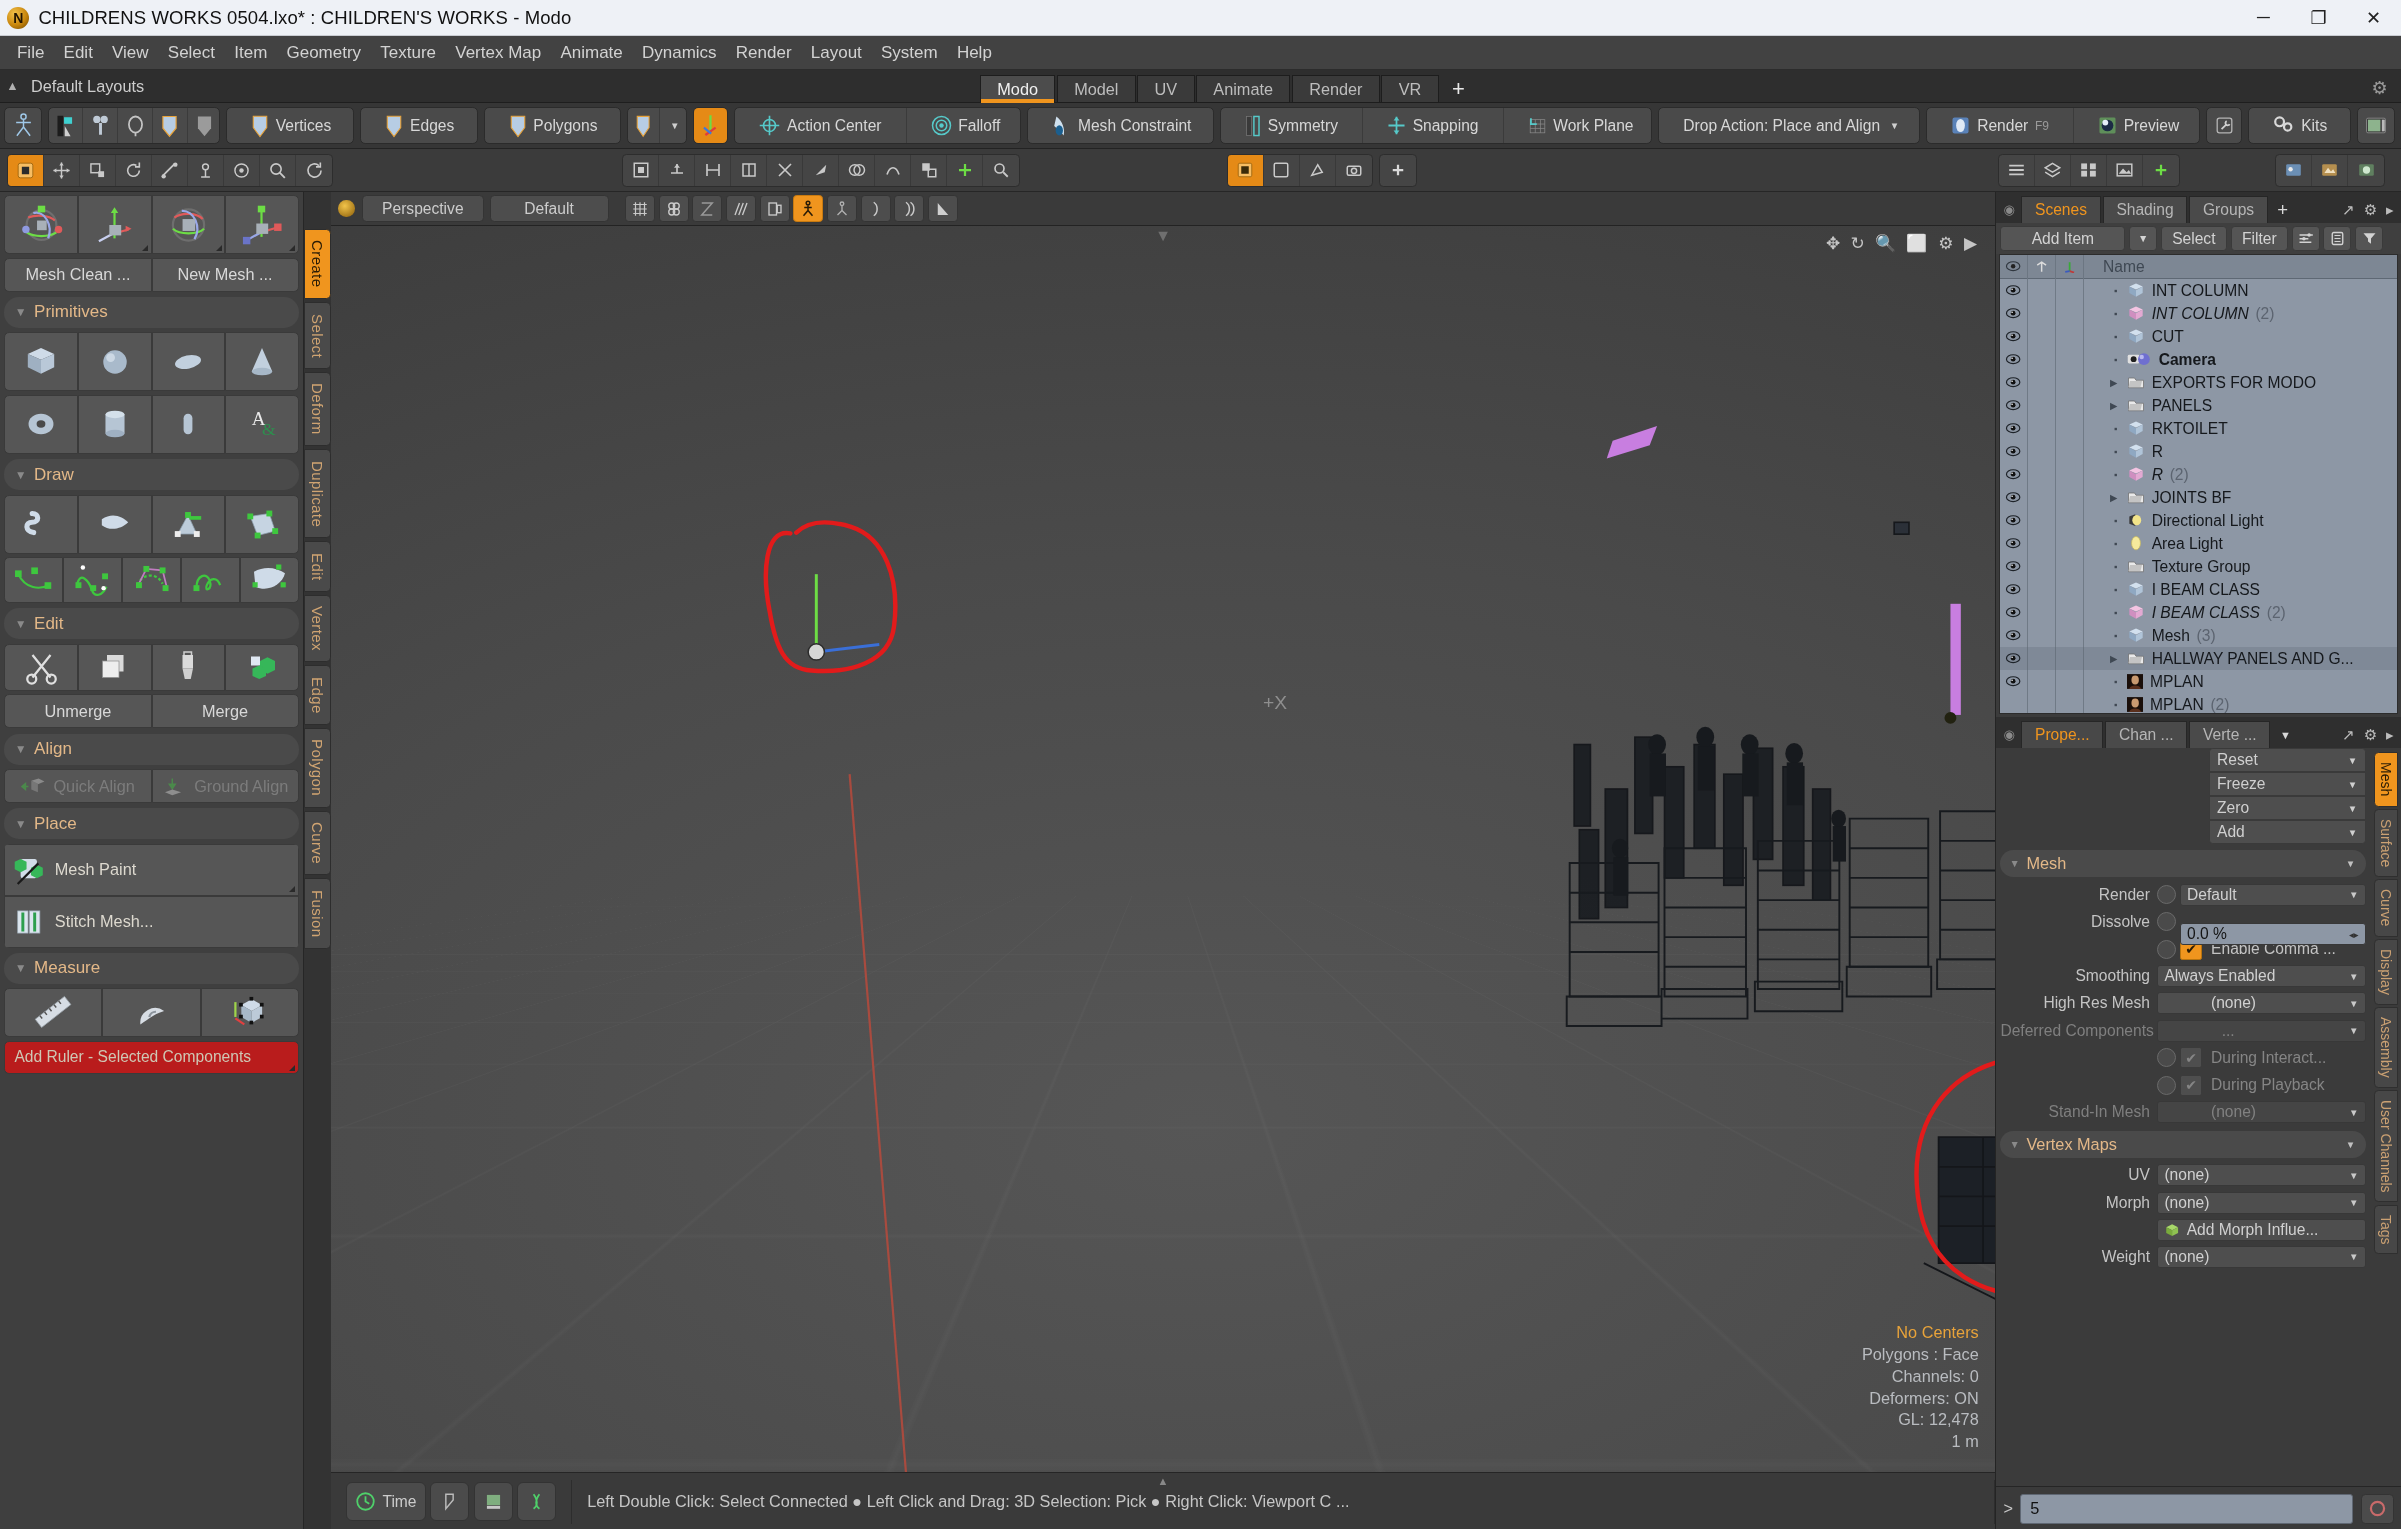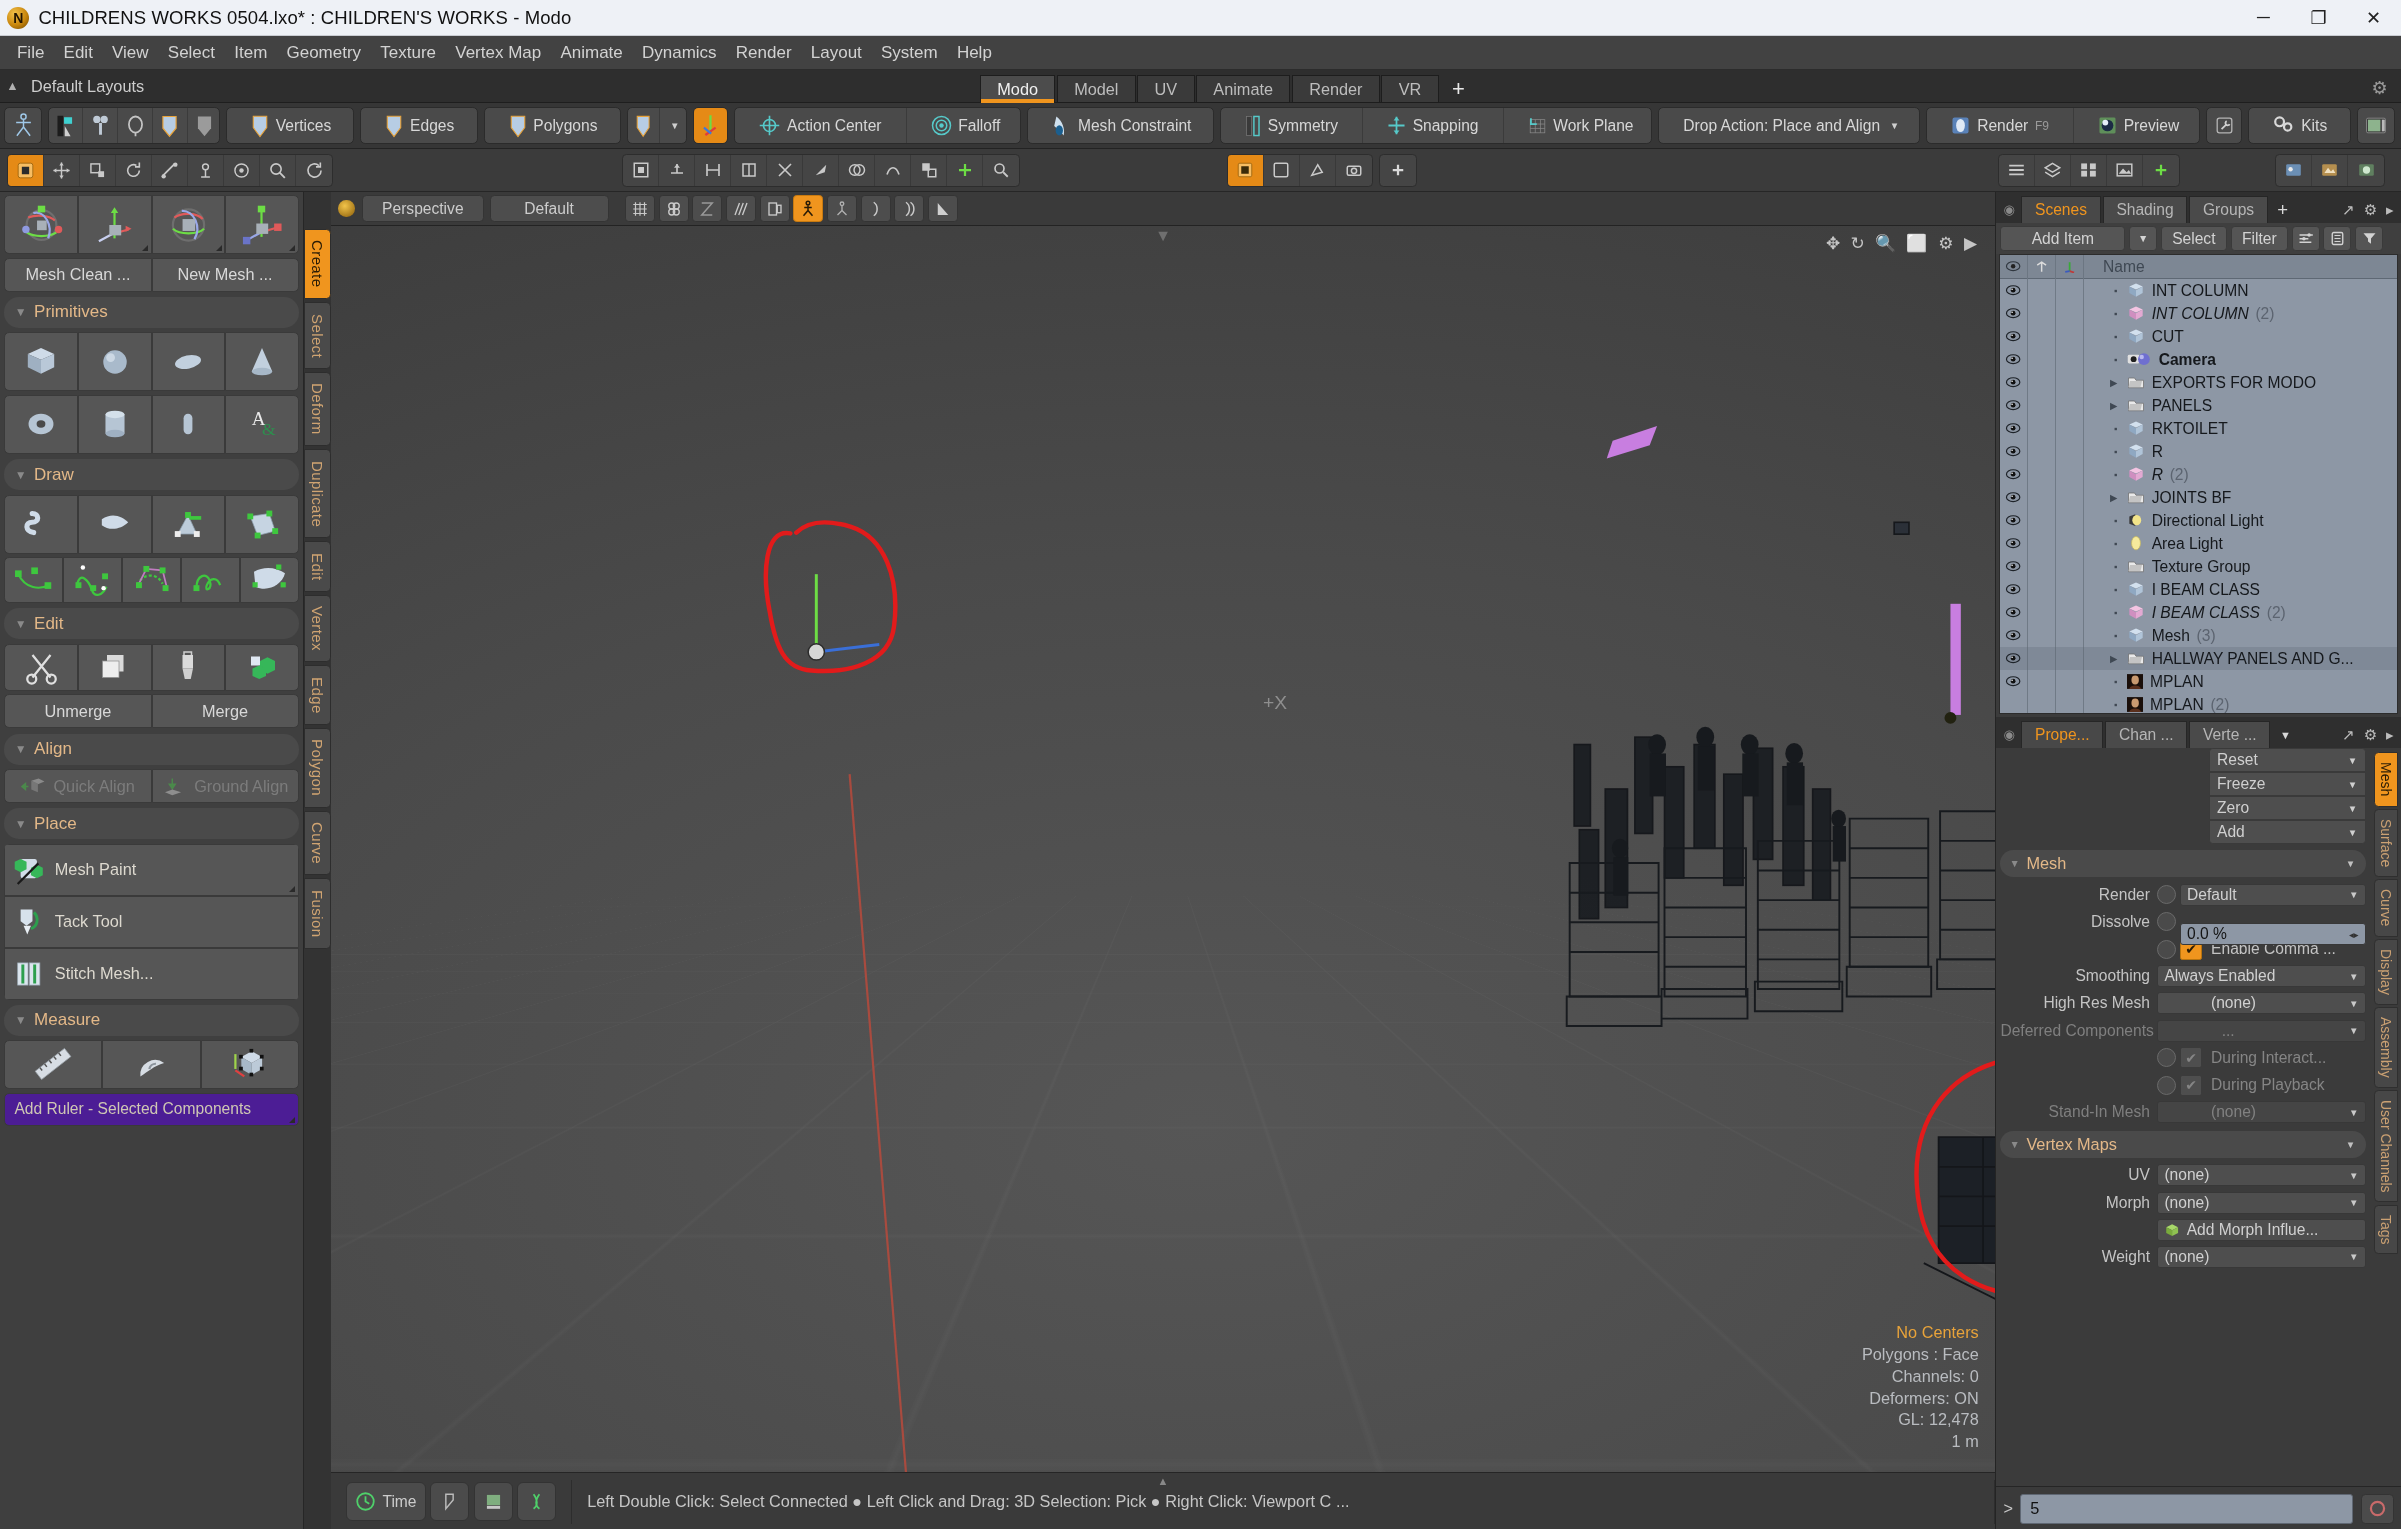--- a/index.html
+++ b/index.html
@@ -128,21 +128,21 @@
   }
   .secthead .tri { color:#8a8a8a; font-size:12px; margin-right:7.4px; }
   .listrow {
     height:52px; background:#565656; border:0.7px solid #3a3a3a;
     display:flex; align-items:center; padding-left:7.4px; gap:9px; position:relative;
     color:#ddd9cf; font-size:16.3px;
   }
   .lcell.dis, .lbtn.dis { color:#7c7c7c; }
   .dis .ico { opacity:.45; }
   .infobar {
-    height:33px; background:#4c1d95; border:0.7px solid #3a3a3a; border-radius:5.2px;
+    height:33px; background:#b91c1c; border:0.7px solid #3a3a3a; border-radius:5.2px;
     display:flex; align-items:center; padding-left:9px; color:#cfc7b4; font-size:15.6px;
     position:relative; margin-top:3.7px;
   }
 
   
   .vstrip { width:27px; background:#333; flex:0 0 27px; display:flex; flex-direction:column;
     align-items:center; padding-top:37px; }
   .vtab {
     writing-mode:vertical-rl; text-orientation:mixed; font-size:15px; color:#d0a472;
     background:#4a4a4a; border:0.7px solid #2d2d2d; border-radius:0 4.4px 4.4px 0;
@@ -1042,30 +1042,20 @@
                   <path d="M2 12l8-4 8 4v10l-8 4-8-4z" fill="#36b759"></path>
                   <path d="M24 20l8-4 8 4v10l-8 4-8-4z" fill="#36b759"></path>
                   <path d="M6 42L34 14" stroke="#1a1a1a" stroke-width="3"></path>
                 </svg>
               </span>
             <span>Mesh Paint</span>
           </div>
           <div class="listrow">
             <span class="ico">
                 <svg width="33" height="34" viewBox="0 0 44 46">
-                  <path d="M10 6h16v16l-8 6-8-6z" fill="#d7e2ec"></path>
-                  <path d="M14 28h10l-5 12z" fill="#e8eef4"></path>
-                  <path d="M28 10c8 8 4 20-4 22" fill="none" stroke="#2d9f4e" stroke-width="4"></path>
-                </svg>
-              </span>
-            <span>Tack Tool</span>
-          </div>
-          <div class="listrow">
-            <span class="ico">
-                <svg width="33" height="34" viewBox="0 0 44 46">
                   <rect x="6" y="8" width="14" height="30" fill="#dbe5ee" stroke="#9aa8b4"></rect>
                   <rect x="22" y="8" width="14" height="30" fill="#dbe5ee" stroke="#9aa8b4"></rect>
                   <path d="M13 10v26M29 10v26" stroke="#2d9f4e" stroke-width="4"></path>
                 </svg>
               </span>
             <span>Stitch Mesh...</span>
           </div>
         </div>
 
         <div class="secthead">

